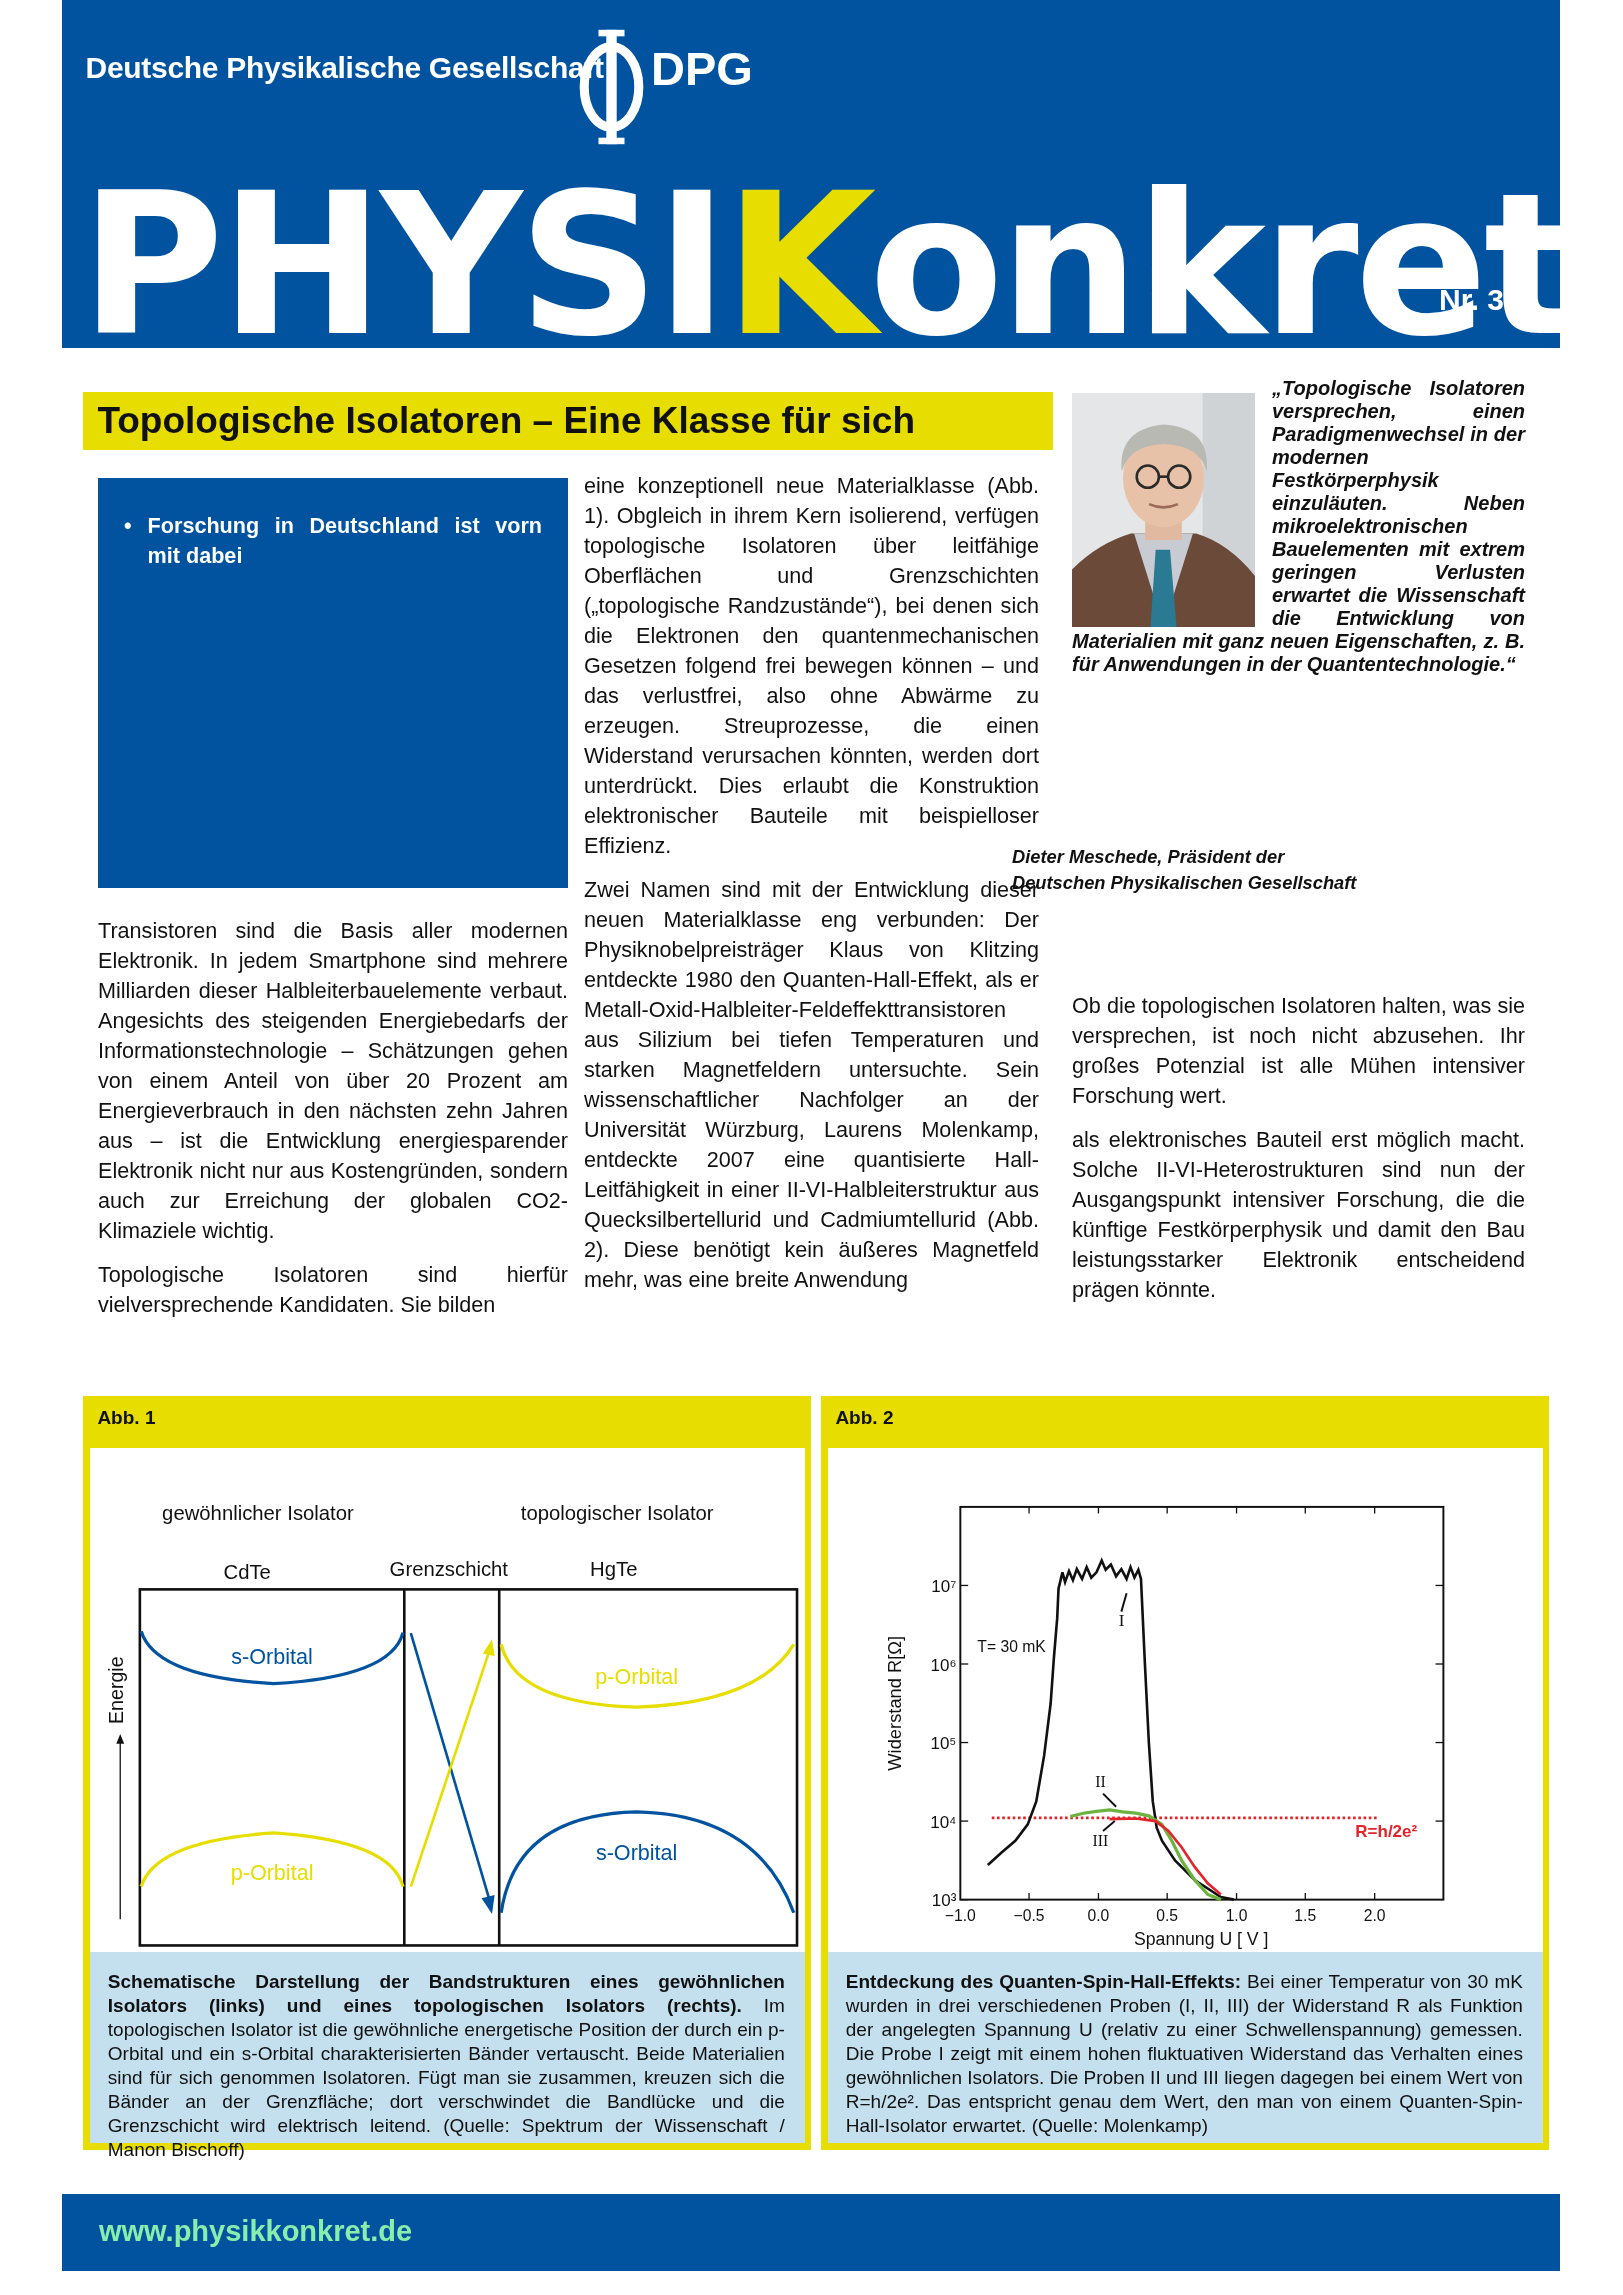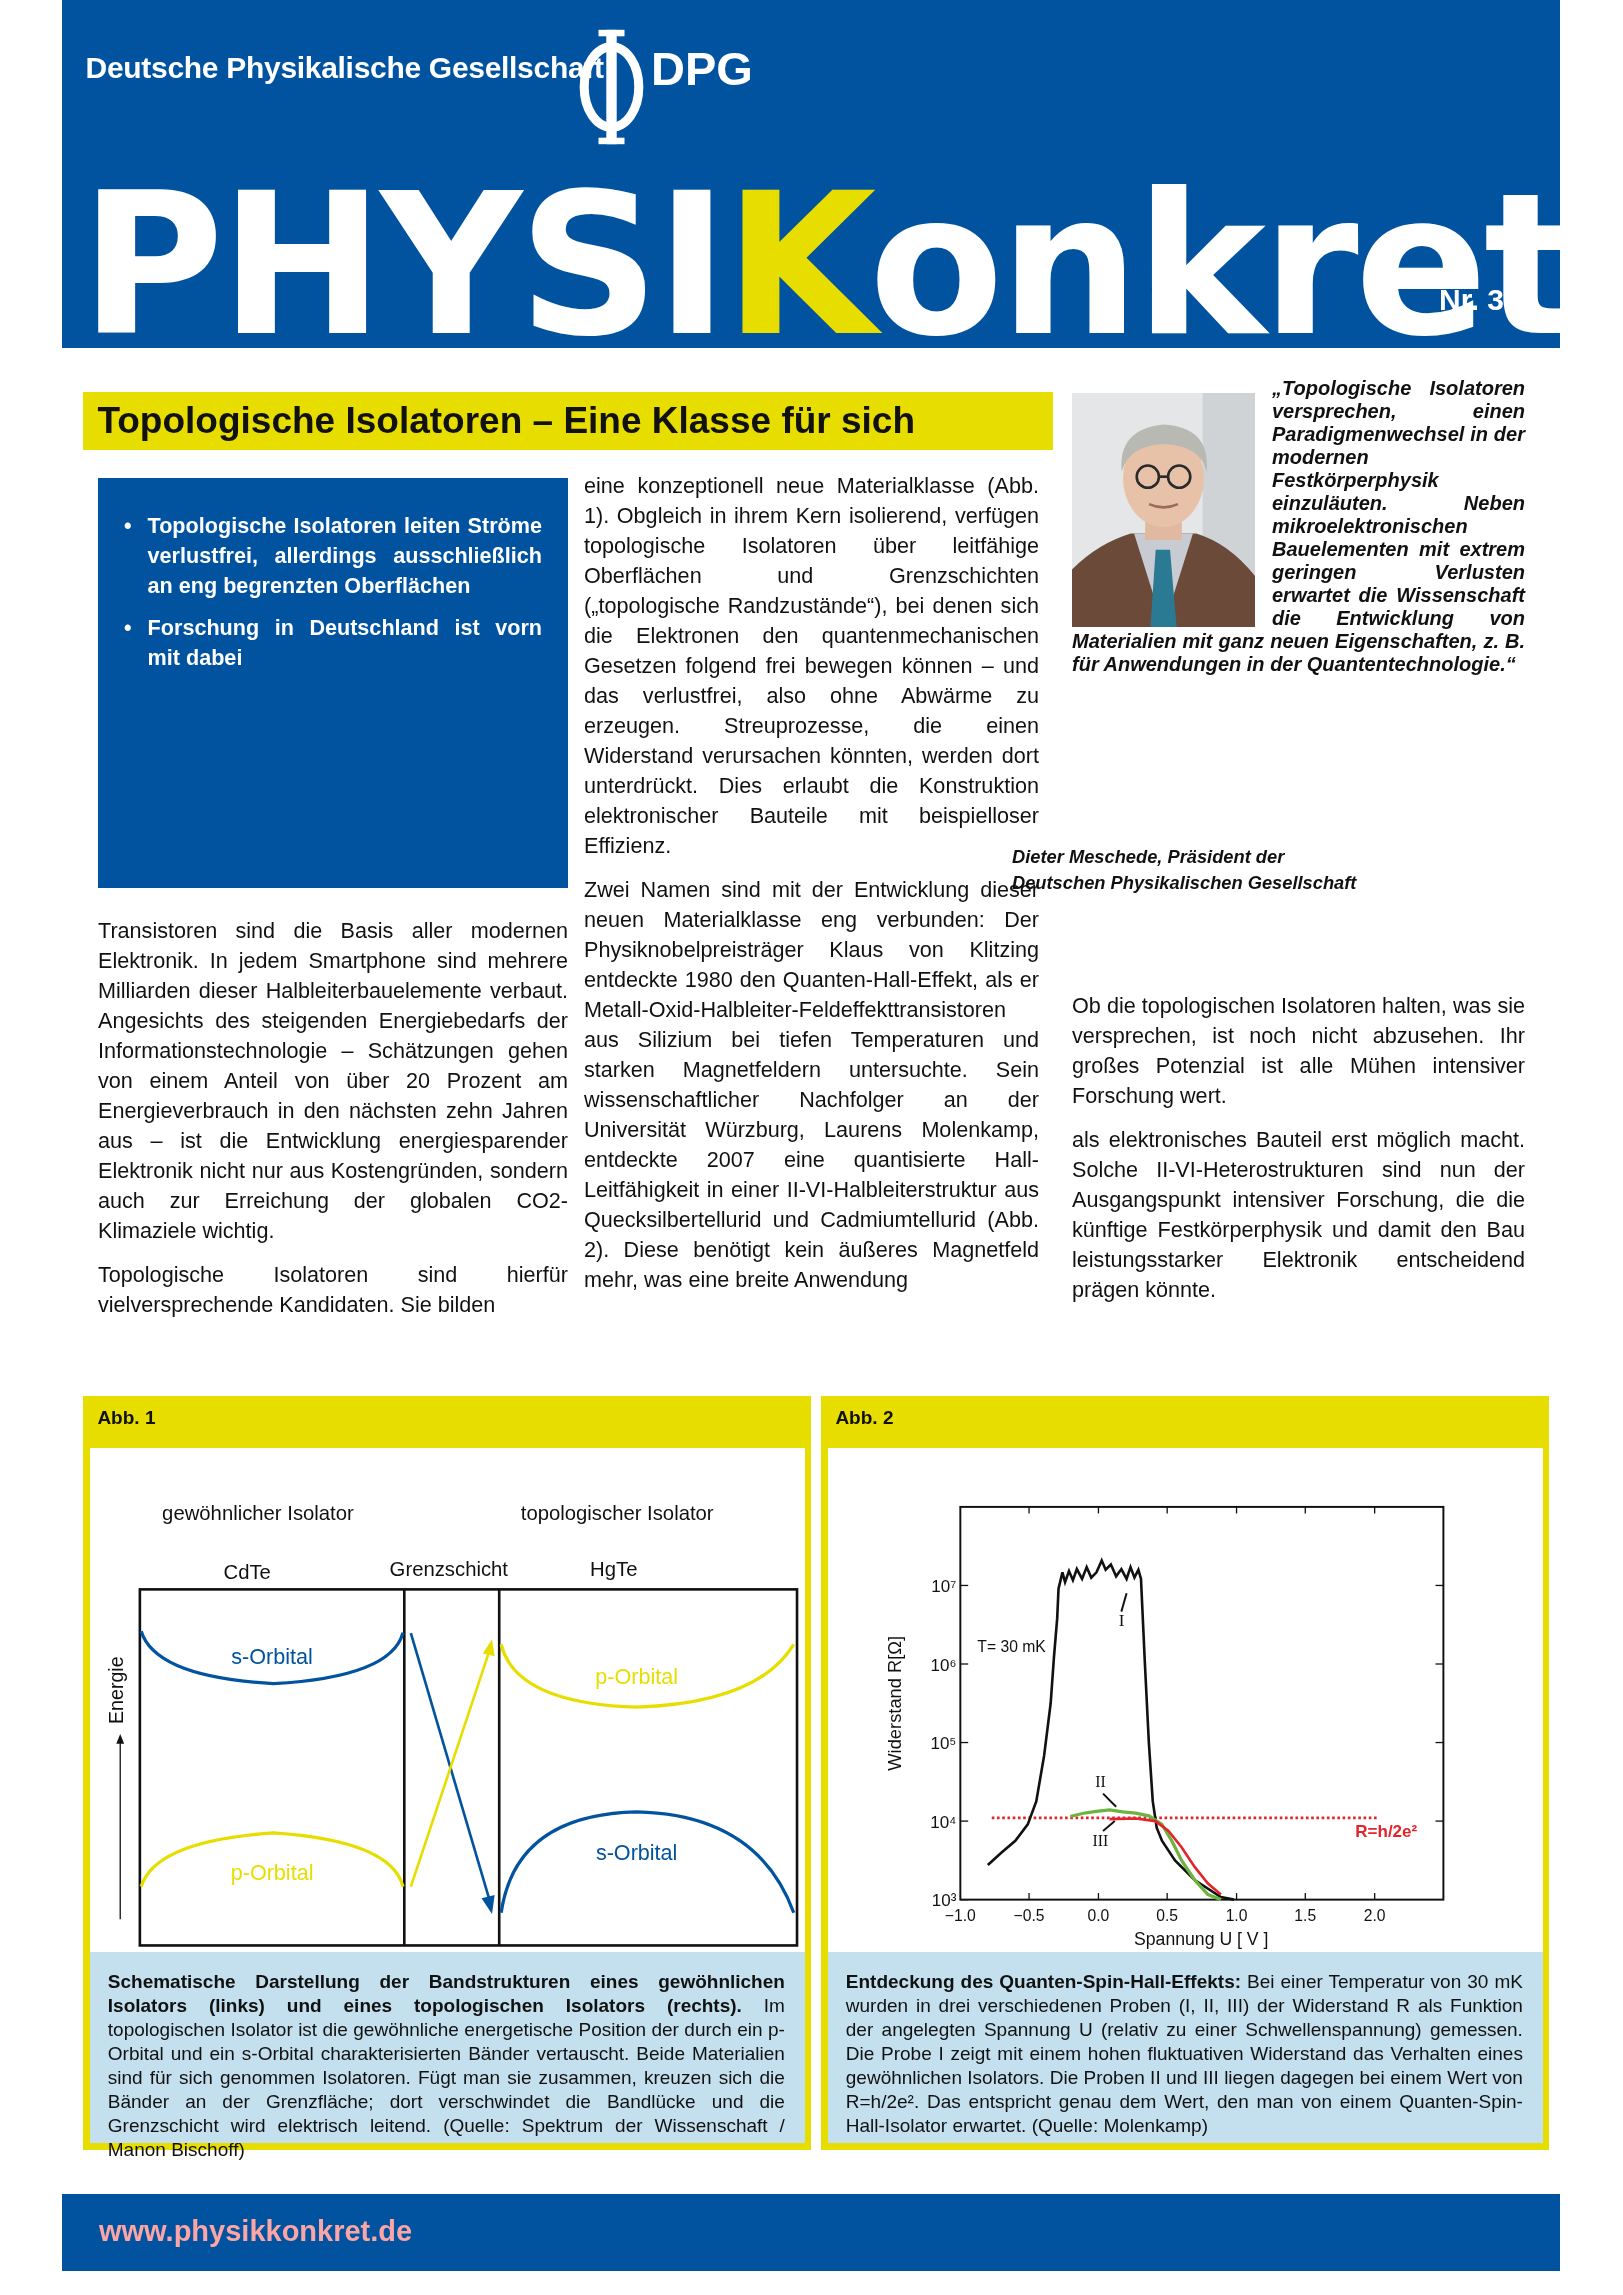--- a/index.html
+++ b/index.html
@@ -43,21 +43,21 @@
   .fig1 { left: 83px; }
   .fig2 { left: 821px; }
   .fig-label { position: absolute; left: 14.4px; top: 10.5px; font-size: 19px; font-weight: bold; color: #111; }
   .fig-inner { position: absolute; left: 6.5px; top: 52px; width: 715px; height: 695px; background: #fff; }
   .fig-canvas { position: absolute; left: 0; top: 0; width: 715px; height: 504px; }
   .caption { position: absolute; left: 0; top: 504px; width: 715px; height: 191px; background: #c4dfee; padding: 18.3px 19.6px 0 18.3px; font-size: 19px; line-height: 24px; text-align: justify; color: #111; }
   .caption b { font-weight: bold; }
 
   
   .footer { left: 62px; top: 2194px; width: 1498px; height: 77px; background: #0153a0; }
-  .footer-url { position: absolute; left: 37px; top: 21px; font-size: 29px; font-weight: bold; color: #fca5a5; }
+  .footer-url { position: absolute; left: 37px; top: 21px; font-size: 29px; font-weight: bold; color: #86efac; }
 </style>
 </head>
 <body>
 
 <div class="abs header">
   <div class="abs org-name">Deutsche Physikalische Gesellschaft</div>
   <svg class="abs dpg-logo" viewBox="0 0 100 180">
     <rect x="30" y="2" width="40" height="10" fill="#fff"></rect>
     <rect x="42" y="2" width="16" height="176" fill="#fff"></rect>
     <rect x="30" y="168" width="40" height="10" fill="#fff"></rect>
@@ -67,21 +67,20 @@
   <div class="abs masthead"><span>PHYSI</span><span class="k">K</span><span>onkret</span></div>
   <div class="abs issue">Nr. 37</div>
 </div>
 
 <div class="abs title-bar">
   <h1>Topologische Isolatoren – Eine Klasse für sich</h1>
 </div>
 
 <div class="abs bullet-box">
   <ul>
-    <li>Topologische Isolatoren leiten Ströme verlustfrei, allerdings ausschließlich an eng begrenzten Oberflächen</li>
     <li>Forschung in Deutschland ist vorn mit dabei</li>
   </ul>
 </div>
 
 <div class="abs body-text col1">
   <p>Transistoren sind die Basis aller modernen Elektronik. In jedem Smartphone sind mehrere Milliarden dieser Halbleiterbauelemente verbaut. Angesichts des steigenden Energiebedarfs der Informationstechnologie – Schätzungen gehen von einem Anteil von über 20 Prozent am Energieverbrauch in den nächsten zehn Jahren aus – ist die Entwicklung energiesparender Elektronik nicht nur aus Kostengründen, sondern auch zur Erreichung der globalen CO2-Klimaziele wichtig.</p>
   <p>Topologische Isolatoren sind hierfür vielversprechende Kandidaten. Sie bilden</p>
 </div>
 <div class="abs body-text col2">
   <p>eine konzeptionell neue Materialklasse (Abb. 1). Obgleich in ihrem Kern isolierend, verfügen topologische Isolatoren über leitfähige Oberflächen und Grenzschichten („topologische Randzustände“), bei denen sich die Elektronen den quantenmechanischen Gesetzen folgend frei bewegen können – und das verlustfrei, also ohne Abwärme zu erzeugen. Streuprozesse, die einen Widerstand verursachen könnten, werden dort unterdrückt. Dies erlaubt die Konstruktion elektronischer Bauteile mit beispielloser Effizienz.</p>

